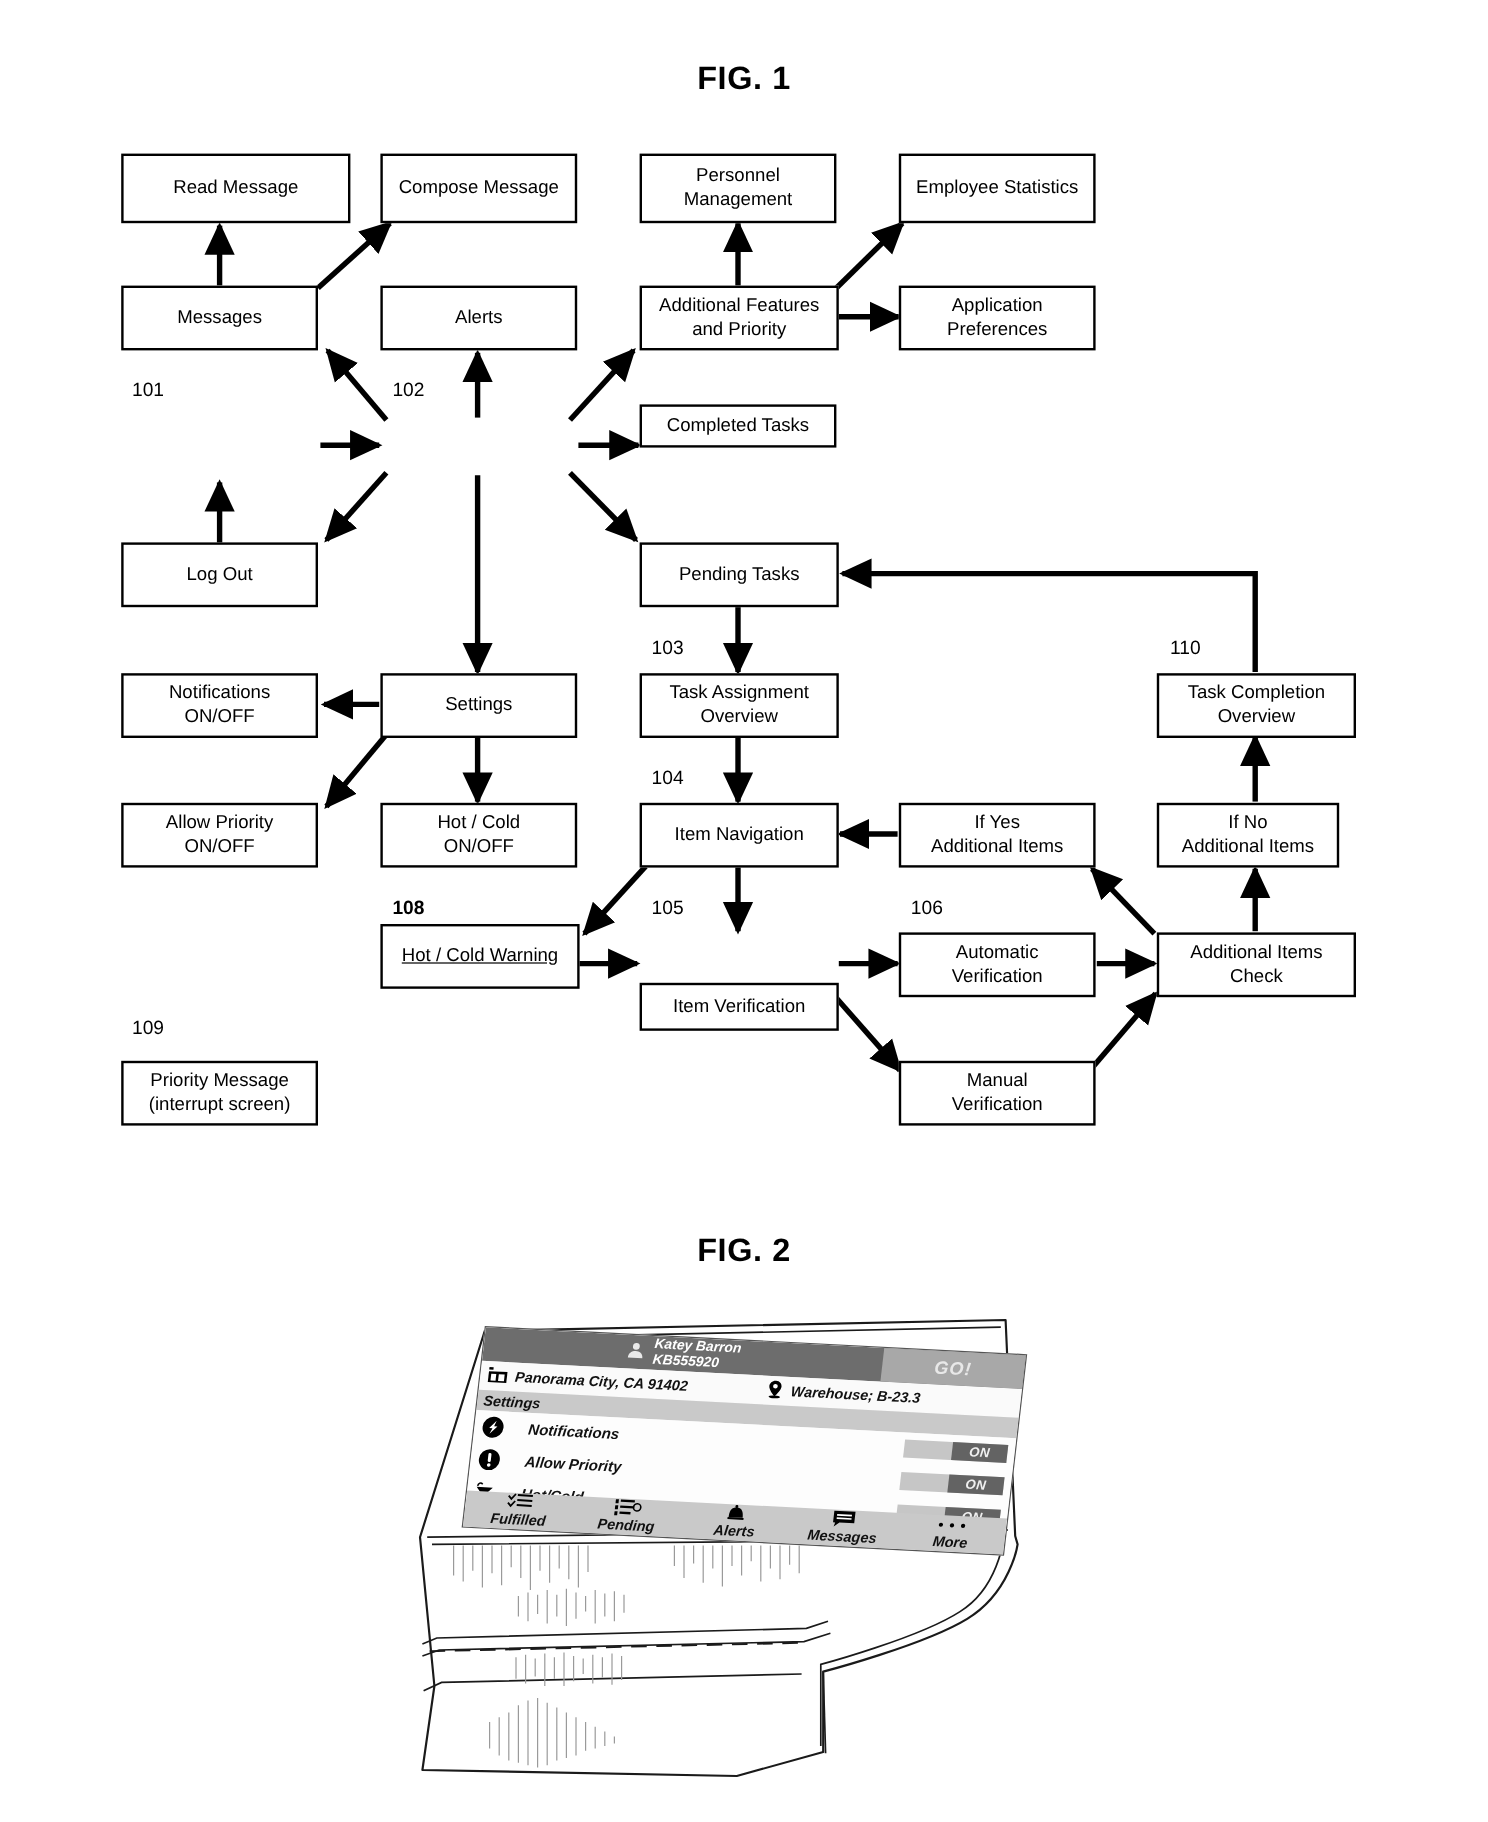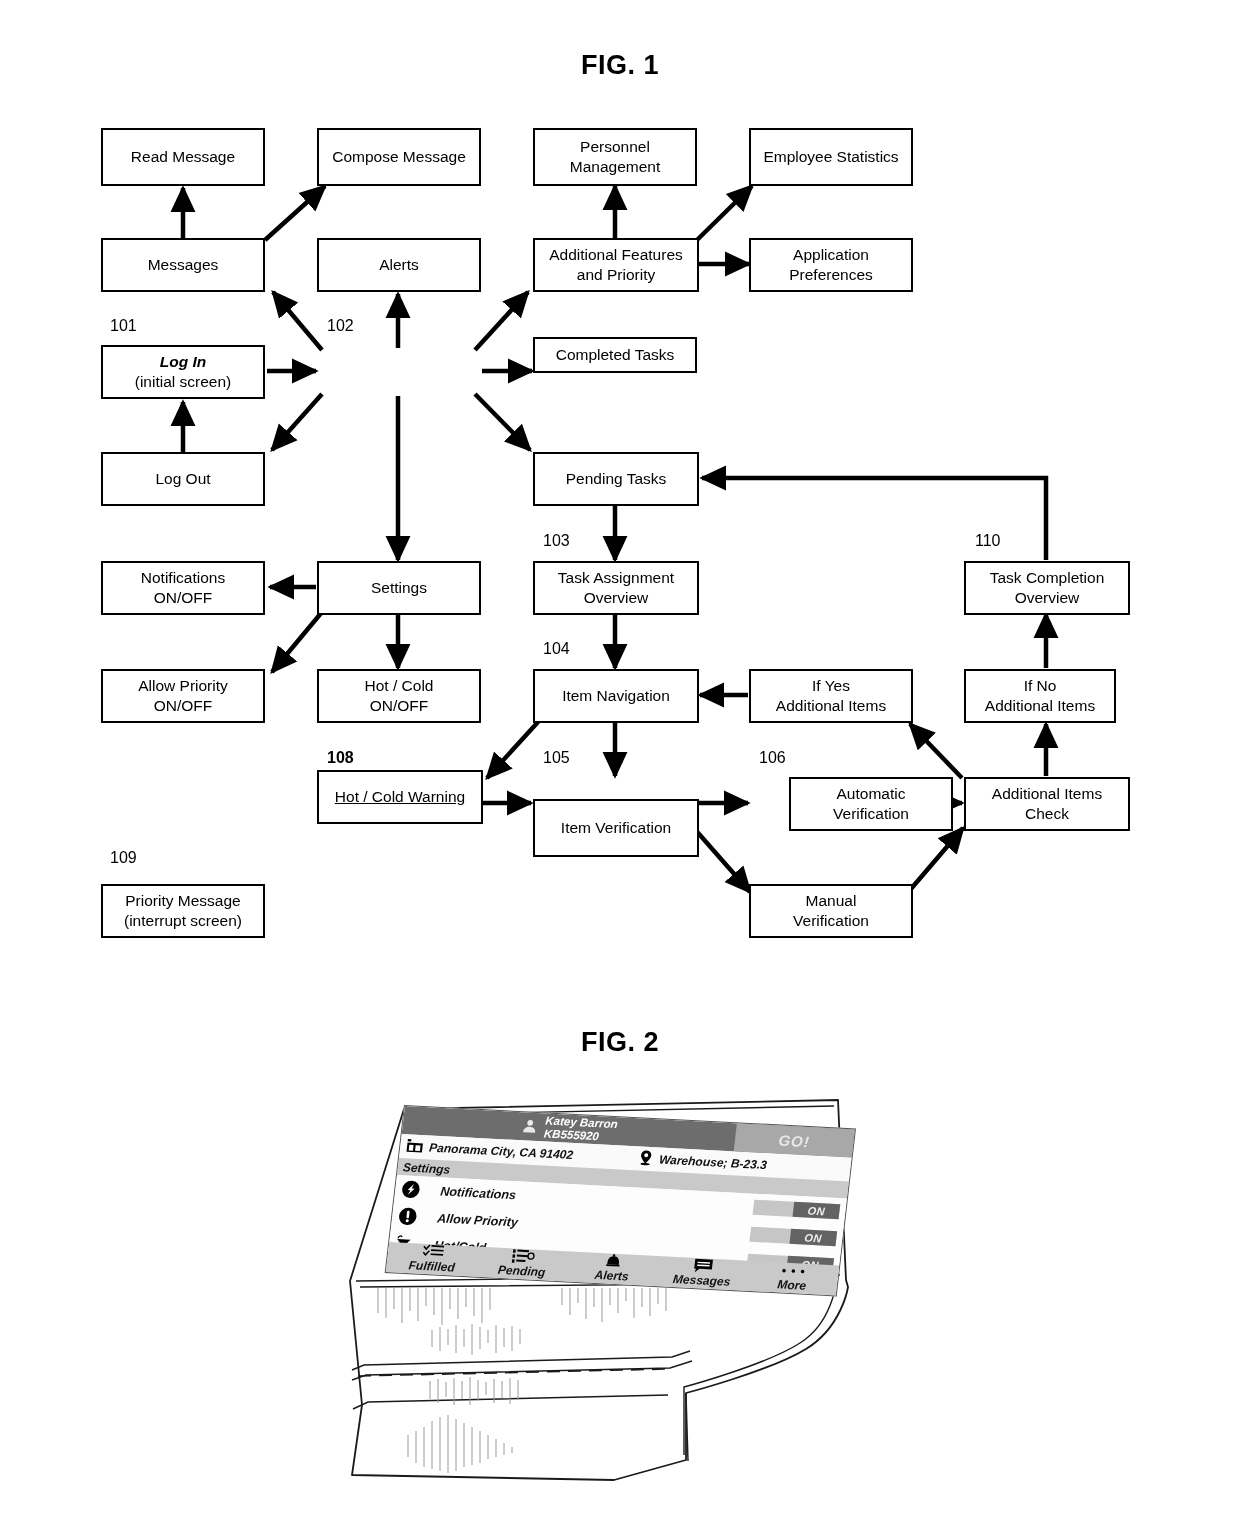--- a/index.html
+++ b/index.html
@@ -265,21 +265,21 @@
       <path d="M1046,776 L1046,724"></path>
 
       <path d="M748,695 L700,695"></path>
 
       <path d="M1046,668 L1046,614"></path>
 
       <path d="M1046,560 L1046,478 L702,478"></path>
     </g>
   </svg>
 
-  <div class="node" style="left:101px; top:128px; width:164px; height:58px;">
+  <div class="node" style="left:101px; top:128px; width:191px; height:58px;">
     <span class="ln">Read Message</span>
   </div>
   <div class="node" style="left:317px; top:128px; width:164px; height:58px;">
     <span class="ln">Compose Message</span>
   </div>
   <div class="node" style="left:533px; top:128px; width:164px; height:58px;">
     <span class="ln">Personnel</span>
     <span class="ln">Management</span>
   </div>
   <div class="node" style="left:749px; top:128px; width:164px; height:58px;">
@@ -297,24 +297,20 @@
     <span class="ln">and Priority</span>
   </div>
   <div class="node" style="left:749px; top:238px; width:164px; height:54px;">
     <span class="ln">Application</span>
     <span class="ln">Preferences</span>
   </div>
 
   <div class="ref" style="left:110px; top:317px;">101</div>
   <div class="ref" style="left:327px; top:317px;">102</div>
 
-  <div class="node" style="left:101px; top:345px; width:164px; height:54px;">
-    <span class="ln b">Log In</span>
-    <span class="ln">(initial screen)</span>
-  </div>
   <div class="node" style="left:533px; top:337px; width:164px; height:36px;">
     <span class="ln">Completed Tasks</span>
   </div>
 
   <div class="node" style="left:101px; top:452px; width:164px; height:54px;justify-content:center;">
     <span class="ln">Log Out</span>
   </div>
   <div class="node" style="left:533px; top:452px; width:166px; height:54px;">
     <span class="ln">Pending Tasks</span>
   </div>
@@ -360,24 +356,24 @@
     <span class="ln">Additional Items</span>
   </div>
 
   <div class="ref" style="left:327px; top:749px;font-weight:bold;">108</div>
   <div class="ref" style="left:543px; top:749px;">105</div>
   <div class="ref" style="left:759px; top:749px;">106</div>
 
   <div class="node" style="left:317px; top:770px; width:166px; height:54px;text-decoration:underline;">
     <span class="ln">Hot / Cold Warning</span>
   </div>
-  <div class="node" style="left:533px; top:799px; width:166px; height:58px;">
+  <div class="node" style="left:533px; top:819px; width:166px; height:40px;">
     <span class="ln">Item Verification</span>
   </div>
-  <div class="node" style="left:749px; top:777px; width:164px; height:54px;margin-left:40px;">
+  <div class="node" style="left:749px; top:777px; width:164px; height:54px;">
     <span class="ln">Automatic</span>
     <span class="ln">Verification</span>
   </div>
   <div class="node" style="left:964px; top:777px; width:166px; height:54px;">
     <span class="ln">Additional Items</span>
     <span class="ln">Check</span>
   </div>
 
   <div class="ref" style="left:110px; top:849px;">109</div>
   <div class="node" style="left:101px; top:884px; width:164px; height:54px;">

